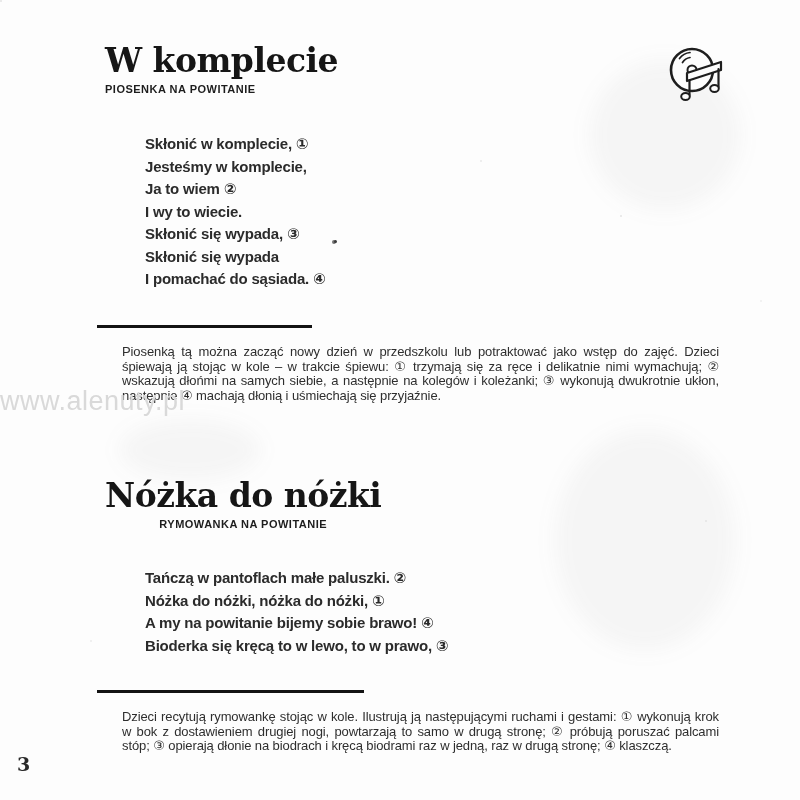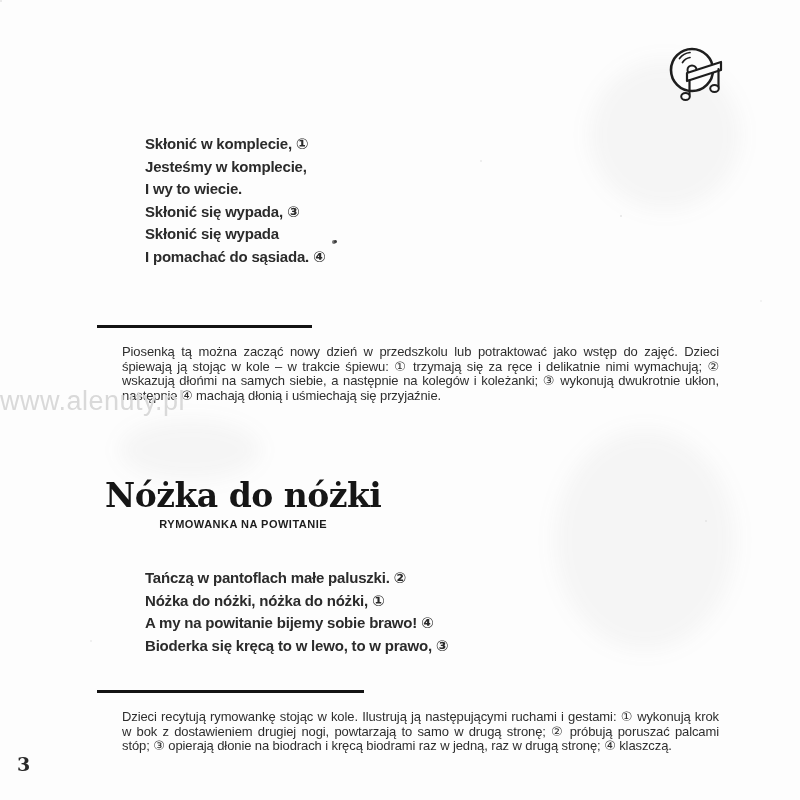--- a/index.html
+++ b/index.html
@@ -101,40 +101,45 @@
 </head>
 <body>
 
 <div class="page">
 
   <div class="smudge s1"></div>
   <div class="smudge s2"></div>
   <div class="smudge s3"></div>
   <div class="speckles"></div>
 
+  <header class="song-header h1">
+    <div class="song-title">W komplecie</div>
+    <div class="song-subtitle">PIOSENKA NA POWITANIE</div>
+  </header>
 
   <div class="music-icon">
     <svg width="56" height="64" viewBox="0 0 56 64" xmlns="http://www.w3.org/2000/svg">
       <g fill="none" stroke="#1e1e1e" stroke-linecap="round">
         <circle cx="23" cy="27" r="21" stroke-width="2.6" fill="#fdfdfd"></circle>
         <circle cx="23" cy="27" r="4.5" stroke-width="2"></circle>
         <path d="M 13.5 19.5 A 11 11 0 0 1 21 14.5" stroke-width="1.7"></path>
         <path d="M 10.5 15.5 A 15 15 0 0 1 21 9.5" stroke-width="1.7"></path>
         <polygon points="18,30 52,19 52,27 18,38" fill="#fdfdfd" stroke-width="2.2" stroke-linejoin="round"></polygon>
         <line x1="20.5" y1="37" x2="20.5" y2="52" stroke-width="2.2"></line>
         <ellipse cx="16.5" cy="53.5" rx="4.3" ry="3.5" stroke-width="2" fill="#fdfdfd"></ellipse>
         <line x1="49.5" y1="26" x2="49.5" y2="44" stroke-width="2.2"></line>
         <ellipse cx="45.5" cy="45.5" rx="4.3" ry="3.5" stroke-width="2" fill="#fdfdfd"></ellipse>
       </g>
     </svg>
   </div>
 
   <div class="lyrics l1">
     <div class="lyric-line">Skłonić w komplecie, ①</div>
     <div class="lyric-line">Jesteśmy w komplecie,</div>
+    <div class="lyric-line">Ja to wiem ②</div>
     <div class="lyric-line">I wy to wiecie.</div>
     <div class="lyric-line">Skłonić się wypada, ③</div>
     <div class="lyric-line">Skłonić się wypada</div>
     <div class="lyric-line">I pomachać do sąsiada. ④</div>
   </div>
 
   <span class="ink-speck"></span>
 
   <div class="rule r1"></div>
   <p class="footnote f1">Piosenką tą można zacząć nowy dzień w przedszkolu lub potraktować jako wstęp do zajęć. Dzieci śpiewają ją stojąc w kole – w trakcie śpiewu: ① trzymają się za ręce i delikatnie nimi wymachują; ② wskazują dłońmi na samych siebie, a następnie na kolegów i koleżanki; ③ wykonują dwukrotnie ukłon, następnie ④ machają dłonią i uśmiechają się przyjaźnie.</p>

